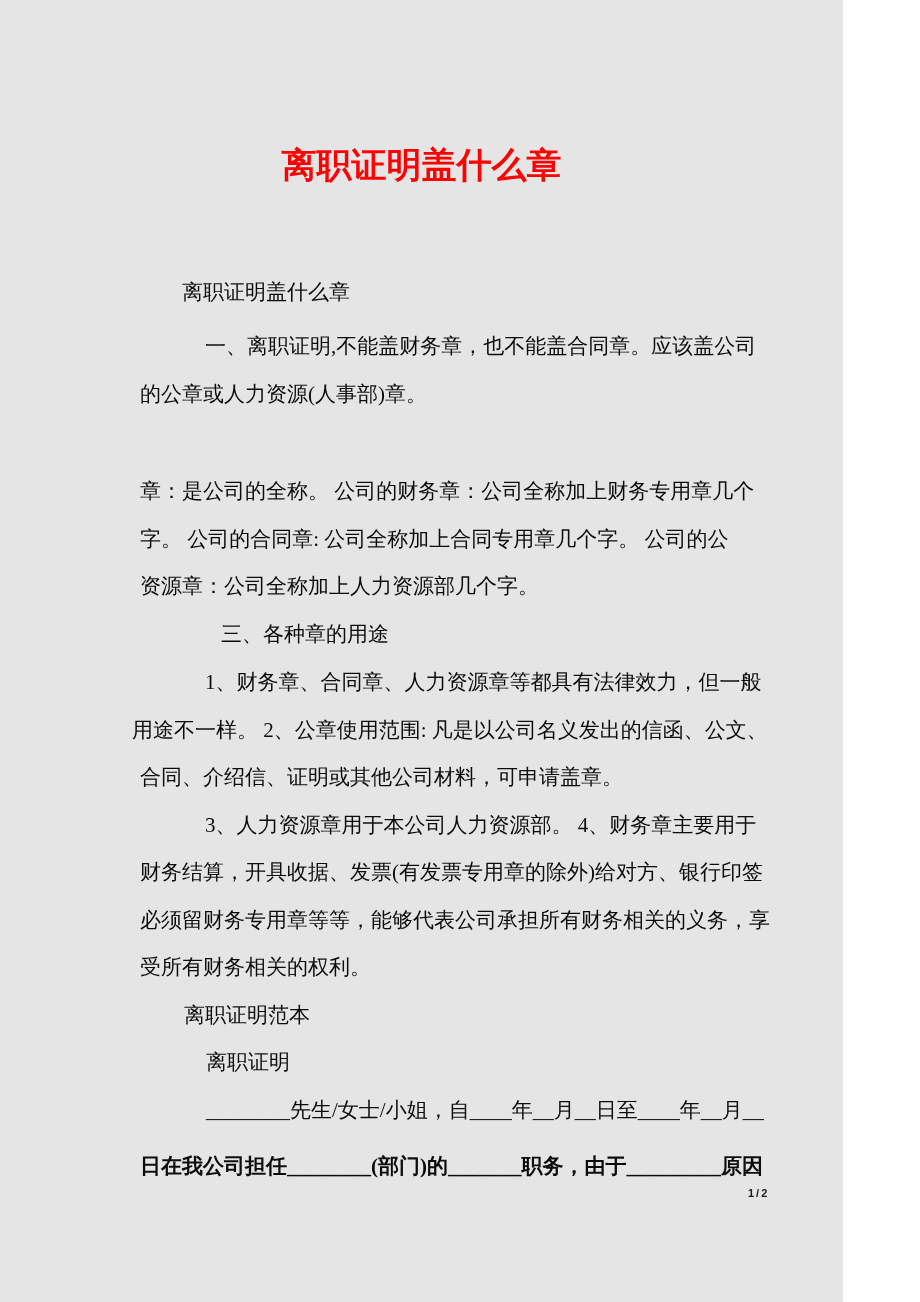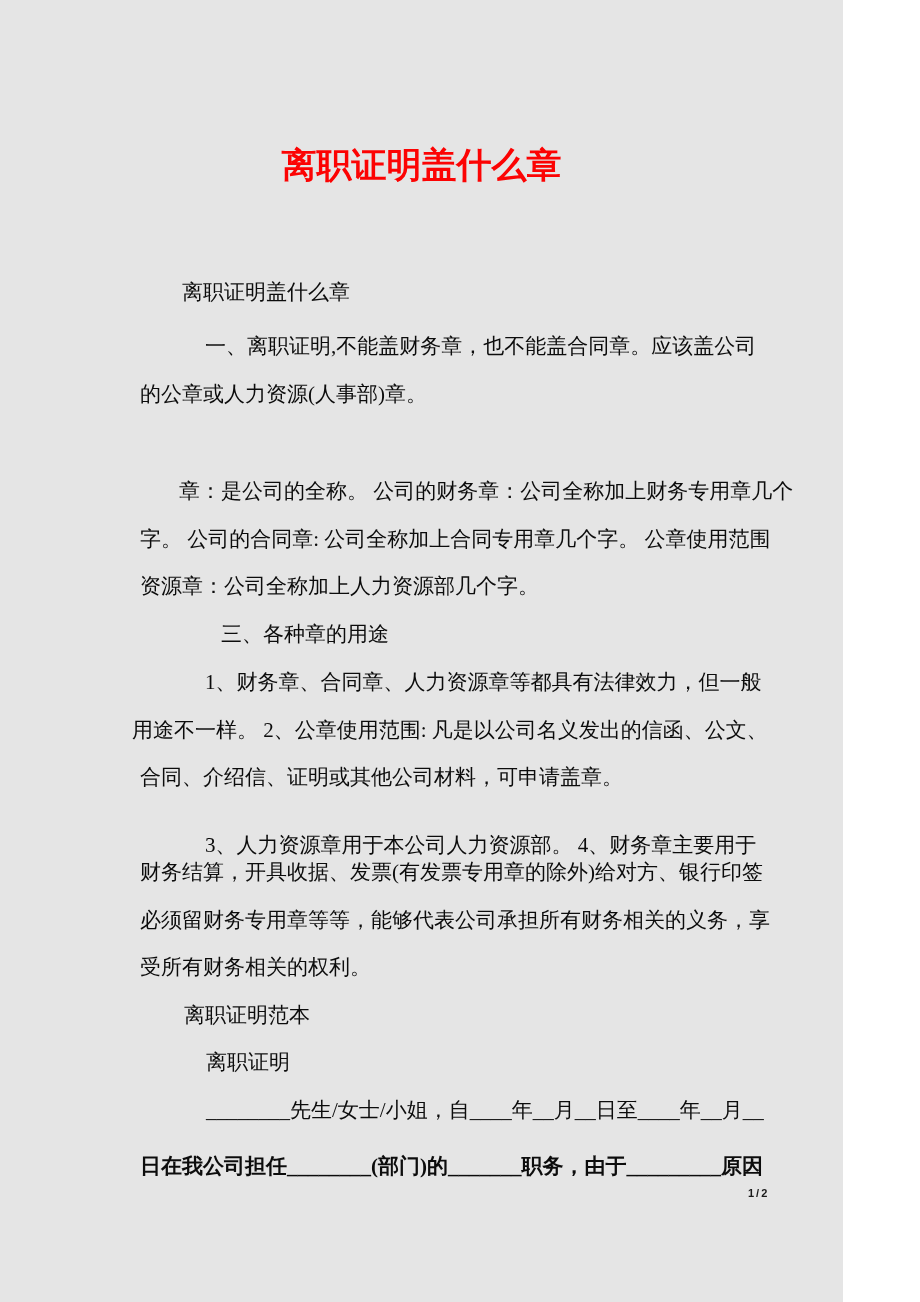--- a/index.html
+++ b/index.html
@@ -45,28 +45,28 @@
 </head>
 <body>
 
 <div class="page">
   <div class="doc-title" style="top: 142px; font-size: 35px; color: rgb(252, 3, 3);">离职证明盖什么章</div>
 
   <div class="body-text" style="font-size: 21px;">
       <div class="line" style="left: 182px; top: 279px; color: rgb(12, 12, 12);">离职证明盖什么章</div>
       <div class="line" style="left: 205px; top: 333px; color: rgb(12, 12, 12);">一、离职证明,不能盖财务章，也不能盖合同章。应该盖公司</div>
       <div class="line" style="left: 140px; top: 381px; color: rgb(12, 12, 12);">的公章或人力资源(人事部)章。</div>
-      <div class="line" style="left: 140px; top: 478px; color: rgb(12, 12, 12); margin-left: 39px;">章：是公司的全称。 公司的财务章：公司全称加上财务专用章几个</div>
-      <div class="line" style="left: 140px; top: 526px; color: rgb(12, 12, 12);">字。 公司的合同章: 公司全称加上合同专用章几个字。 公章使用范围</div>
+      <div class="line" style="left: 140px; top: 478px; color: rgb(12, 12, 12);">章：是公司的全称。 公司的财务章：公司全称加上财务专用章几个</div>
+      <div class="line" style="left: 140px; top: 526px; color: rgb(12, 12, 12);">字。 公司的合同章: 公司全称加上合同专用章几个字。 公司的公</div>
       <div class="line" style="left: 140px; top: 573px; color: rgb(12, 12, 12);">资源章：公司全称加上人力资源部几个字。</div>
       <div class="line" style="left: 221px; top: 621px; color: rgb(12, 12, 12);">三、各种章的用途</div>
       <div class="line" style="left: 205px; top: 669px; color: rgb(12, 12, 12);">1、财务章、合同章、人力资源章等都具有法律效力，但一般</div>
       <div class="line" style="left: 132px; top: 717px; color: rgb(12, 12, 12);">用途不一样。 2、公章使用范围: 凡是以公司名义发出的信函、公文、</div>
       <div class="line" style="left: 140px; top: 764px; color: rgb(12, 12, 12);">合同、介绍信、证明或其他公司材料，可申请盖章。</div>
-      <div class="line" style="left: 205px; top: 812px; color: rgb(12, 12, 12); margin-top: 20px;">3、人力资源章用于本公司人力资源部。 4、财务章主要用于</div>
+      <div class="line" style="left: 205px; top: 812px; color: rgb(12, 12, 12);">3、人力资源章用于本公司人力资源部。 4、财务章主要用于</div>
       <div class="line" style="left: 140px; top: 859px; color: rgb(12, 12, 12);">财务结算，开具收据、发票(有发票专用章的除外)给对方、银行印签</div>
       <div class="line" style="left: 140px; top: 907px; color: rgb(12, 12, 12);">必须留财务专用章等等，能够代表公司承担所有财务相关的义务，享</div>
       <div class="line" style="left: 140px; top: 954px; color: rgb(12, 12, 12);">受所有财务相关的权利。</div>
       <div class="line" style="left: 184px; top: 1002px; color: rgb(12, 12, 12);">离职证明范本</div>
       <div class="line" style="left: 206px; top: 1049px; color: rgb(12, 12, 12);">离职证明</div>
       <div class="line" style="left: 206px; top: 1097px; color: rgb(12, 12, 12);">________先生/女士/小姐，自____年__月__日至____年__月__</div>
       <div class="line" style="left: 140px; top: 1153px; color: rgb(12, 12, 12); font-weight: bold;">日在我公司担任________(部门)的_______职务，由于_________原因</div>
     </div>
 
   <div class="page-number" style="left: 748px; top: 1187px; font-size: 11px;">1/2</div>

